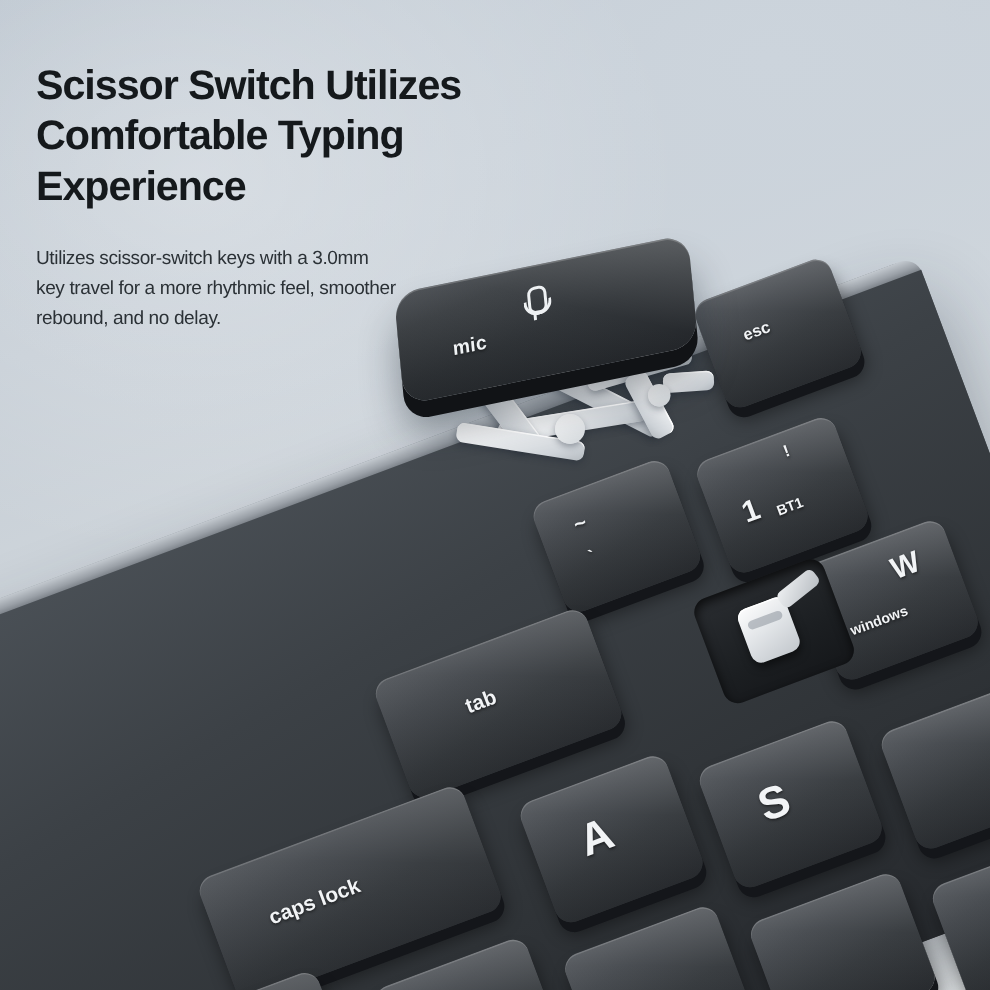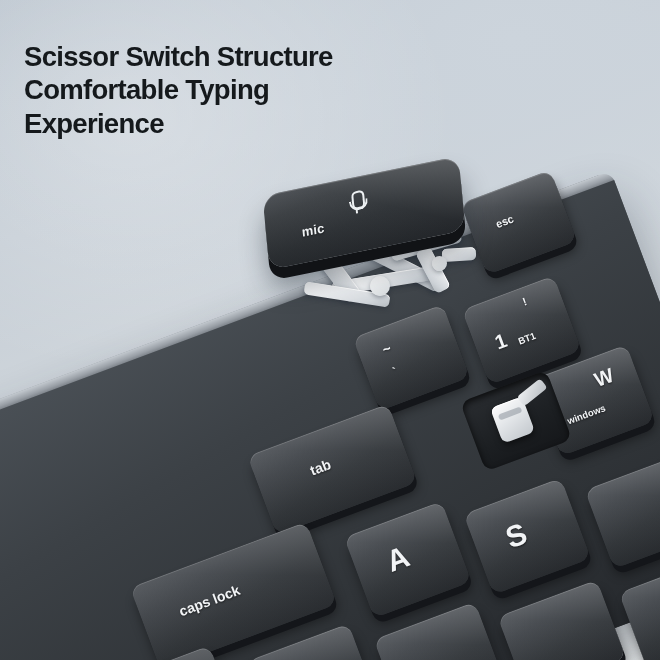--- a/index.html
+++ b/index.html
@@ -313,23 +313,26 @@
   }
 </style>
 </head>
 <body>
 
 <div id="stage">
 
   <div class="wash"></div>
 
   <div class="copy">
-    <h1 class="headline">Scissor Switch Structure
+    <h1 class="headline">Scissor Switch Utilizes
 Comfortable Typing
 Experience</h1>
+    <p class="body-copy">Utilizes scissor-switch keys with a 3.0mm
+key travel for a more rhythmic feel, smoother
+rebound, and no delay.</p>
   </div>
 
   <div id="keyboard">
 
     <div class="deck">
       <div class="deck-top-edge"></div>
       <div class="deck-face"></div>
     </div>
 
     <div class="keyplane">

